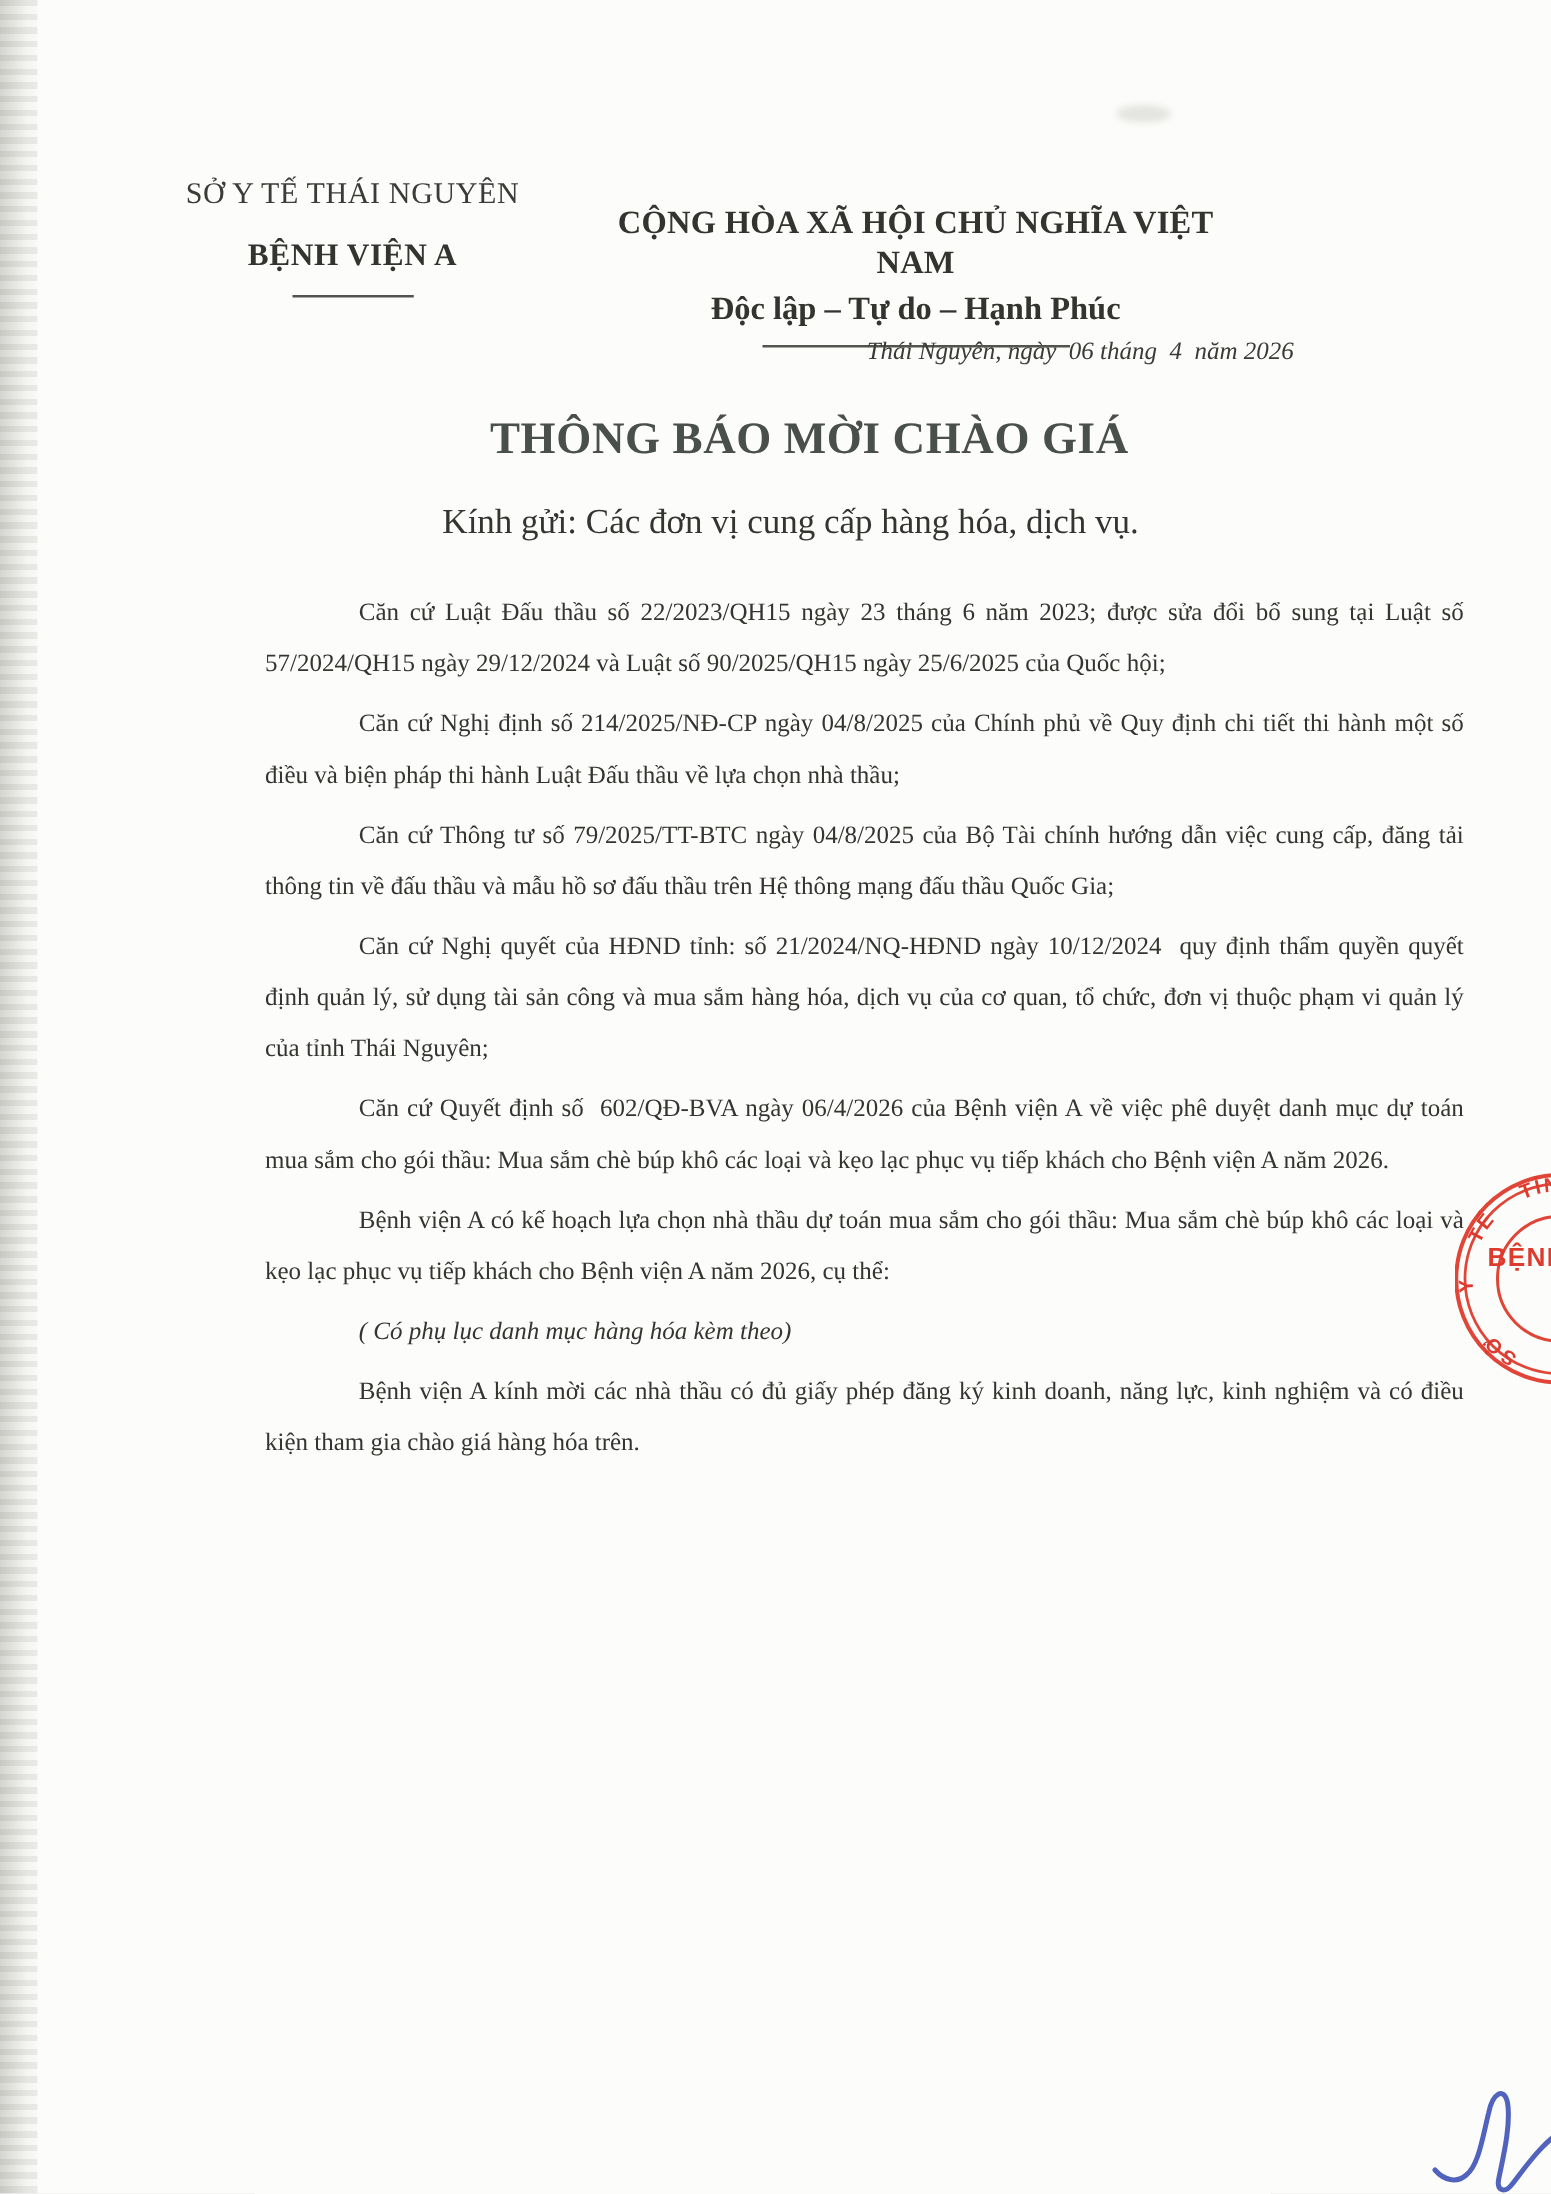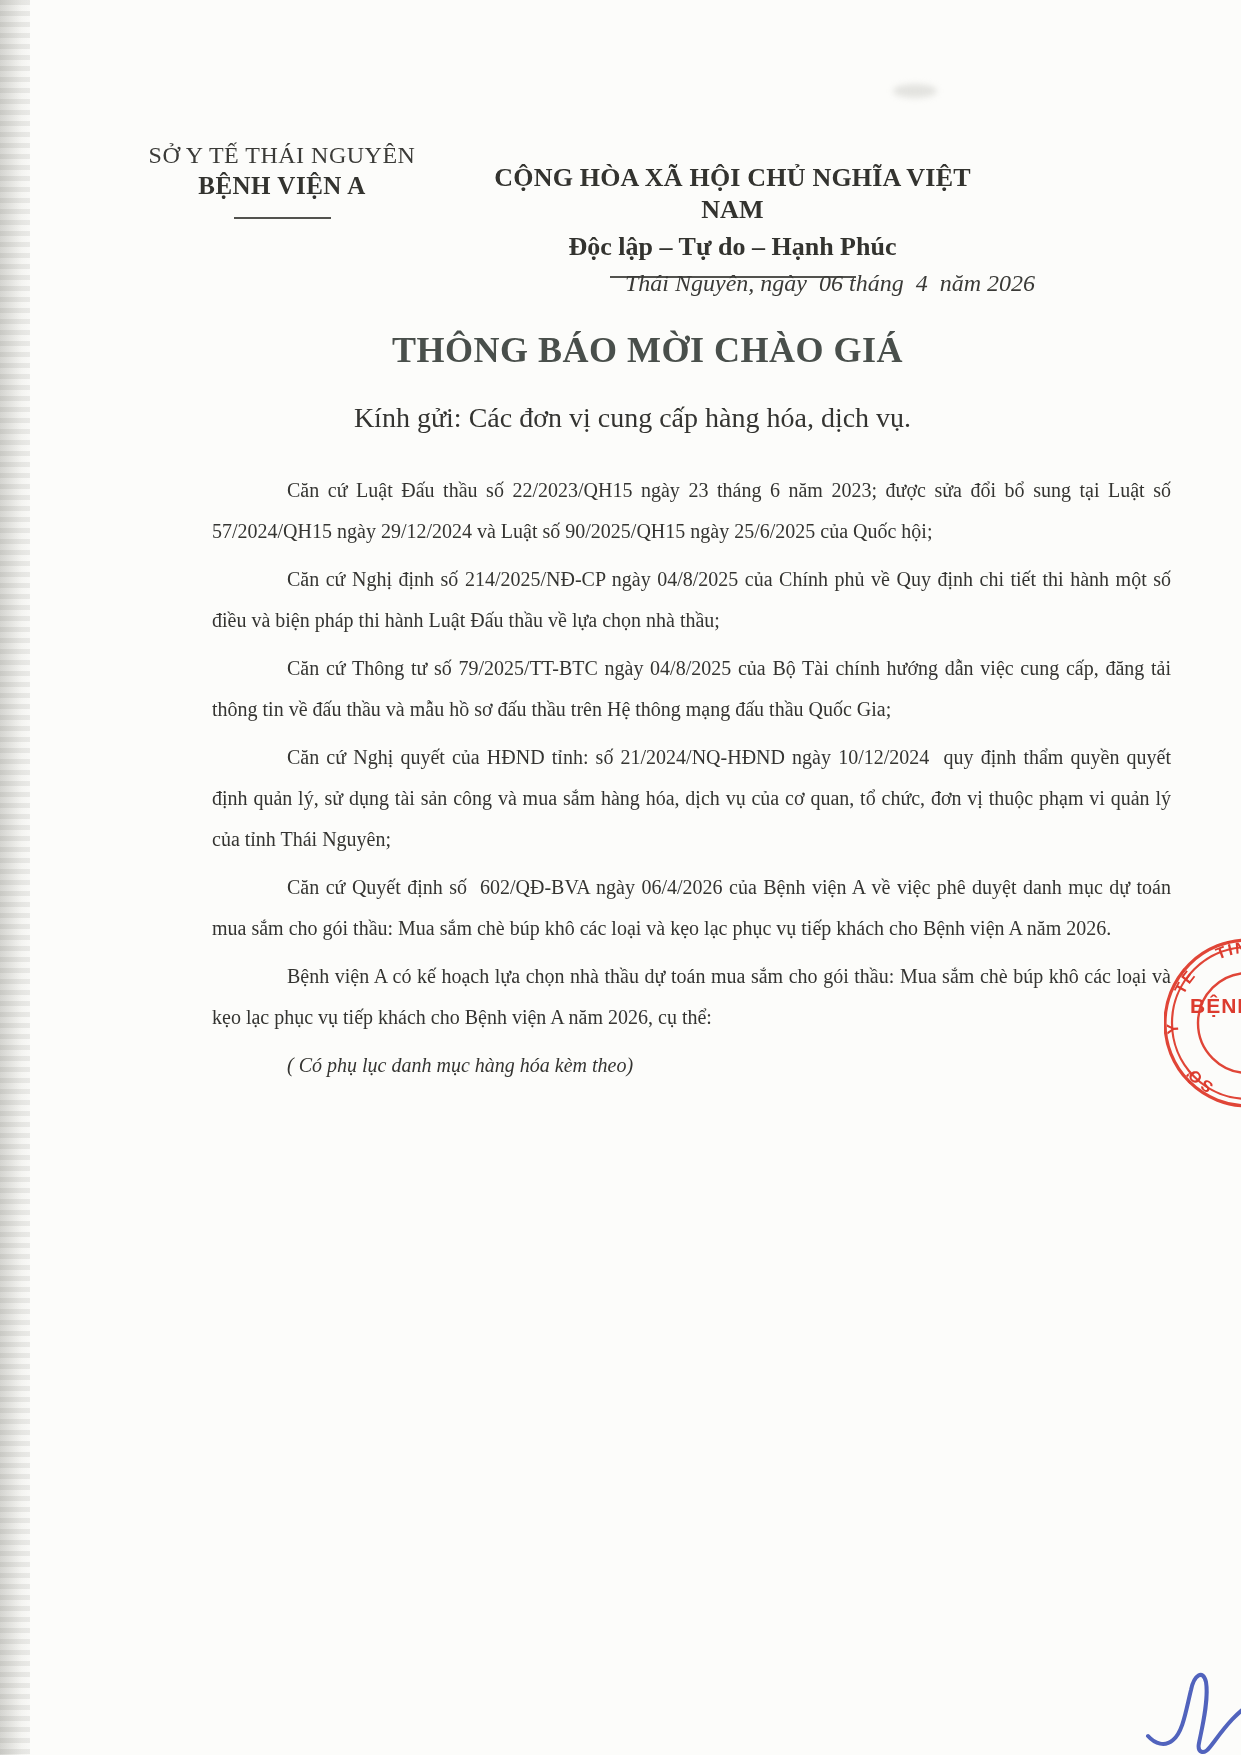--- a/index.html
+++ b/index.html
@@ -35,33 +35,33 @@
   .scan-smudge{
     position:absolute;left:893px;top:84px;width:44px;height:14px;
     background:#cfcfca;border-radius:50%;filter:blur(3px);opacity:.55;
   }
   
   .org-block{
     position:absolute;left:120px;top:140px;width:324px;
     text-align:center;line-height:30px;
   }
   .org-line1{font-size:24px;letter-spacing:.5px;color:#3b3b38;}
-  .org-line2{font-size:25px;font-weight:bold;margin-top:1px;letter-spacing:.5px;color:#33332f;}
+  .org-line2{font-size:25px;font-weight:bold;margin-top:20px;letter-spacing:.5px;color:#33332f;}
   .org-underline{width:97px;height:2px;background:#52524e;margin:16px auto 0;}
   .motto-block{
     position:absolute;left:480px;top:138px;width:505px;
     text-align:center;line-height:32px;margin-top:24px;
   }
   .motto-line1{font-size:26px;font-weight:bold;letter-spacing:.2px;color:#33332f;}
   .motto-line2{font-size:26px;font-weight:bold;margin-top:5px;color:#33332f;}
   .motto-underline{width:246px;height:2px;background:#52524e;margin:13px auto 0;}
   
   .date-line{
     position:absolute;left:540px;top:270px;width:495px;
-    text-align:right;font-style:italic;font-size:24px;color:#3a3a37;
+    text-align:right;font-style:italic;font-size:20px;color:#3a3a37;
   }
   
   .doc-title{
     position:absolute;left:168px;top:329px;width:959px;
     text-align:center;font-size:36px;font-weight:bold;
     letter-spacing:.5px;color:#494f4b;
   }
   
   .salutation{
     position:absolute;left:168px;top:402px;width:929px;
@@ -107,20 +107,21 @@
   <div class="salutation">Kính gửi: Các đơn vị cung cấp hàng hóa, dịch vụ.</div>
 
   <div class="body-text">
     <p>Căn cứ Luật Đấu thầu số 22/2023/QH15 ngày 23 tháng 6 năm 2023; được sửa đổi bổ sung tại Luật số 57/2024/QH15 ngày 29/12/2024 và Luật số 90/2025/QH15 ngày 25/6/2025 của Quốc hội;</p>
     <p>Căn cứ Nghị định số 214/2025/NĐ-CP ngày 04/8/2025 của Chính phủ về Quy định chi tiết thi hành một số điều và biện pháp thi hành Luật Đấu thầu về lựa chọn nhà thầu;</p>
     <p>Căn cứ Thông tư số 79/2025/TT-BTC ngày 04/8/2025 của Bộ Tài chính hướng dẫn việc cung cấp, đăng tải thông tin về đấu thầu và mẫu hồ sơ đấu thầu trên Hệ thông mạng đấu thầu Quốc Gia;</p>
     <p>Căn cứ Nghị quyết của HĐND tỉnh: số 21/2024/NQ-HĐND ngày 10/12/2024&nbsp; quy định thẩm quyền quyết định quản lý, sử dụng tài sản công và mua sắm hàng hóa, dịch vụ của cơ quan, tổ chức, đơn vị thuộc phạm vi quản lý của tỉnh Thái Nguyên;</p>
     <p>Căn cứ Quyết định số&nbsp; 602/QĐ-BVA ngày 06/4/2026 của Bệnh viện A về việc phê duyệt danh mục dự toán mua sắm cho gói thầu: Mua sắm chè búp khô các loại và kẹo lạc phục vụ tiếp khách cho Bệnh viện A năm 2026.</p>
     <p>Bệnh viện A có kế hoạch lựa chọn nhà thầu dự toán mua sắm cho gói thầu: Mua sắm chè búp khô các loại và kẹo lạc phục vụ tiếp khách cho Bệnh viện A năm 2026, cụ thể:</p>
     <p class="italic">( Có phụ lục danh mục hàng hóa kèm theo)</p>
+    <p>Bệnh viện A kính mời các nhà thầu có đủ giấy phép đăng ký kinh doanh, năng lực, kinh nghiệm và có điều kiện tham gia chào giá hàng hóa trên.</p>
   </div>
 
   <svg class="stamp" viewBox="0 0 170 172" xmlns="http://www.w3.org/2000/svg">
     <g stroke="#e04537" fill="none">
       <circle cx="84" cy="86" r="83" stroke-width="3.2"></circle>
       <circle cx="84" cy="86" r="76" stroke-width="2.2"></circle>
       <circle cx="84" cy="86" r="50" stroke-width="2.4"></circle>
     </g>
     <defs>
       <path id="stamp-arc" d="M 84 156 A 70 70 0 0 1 14 86 A 70 70 0 0 1 84 16" fill="none"></path>

